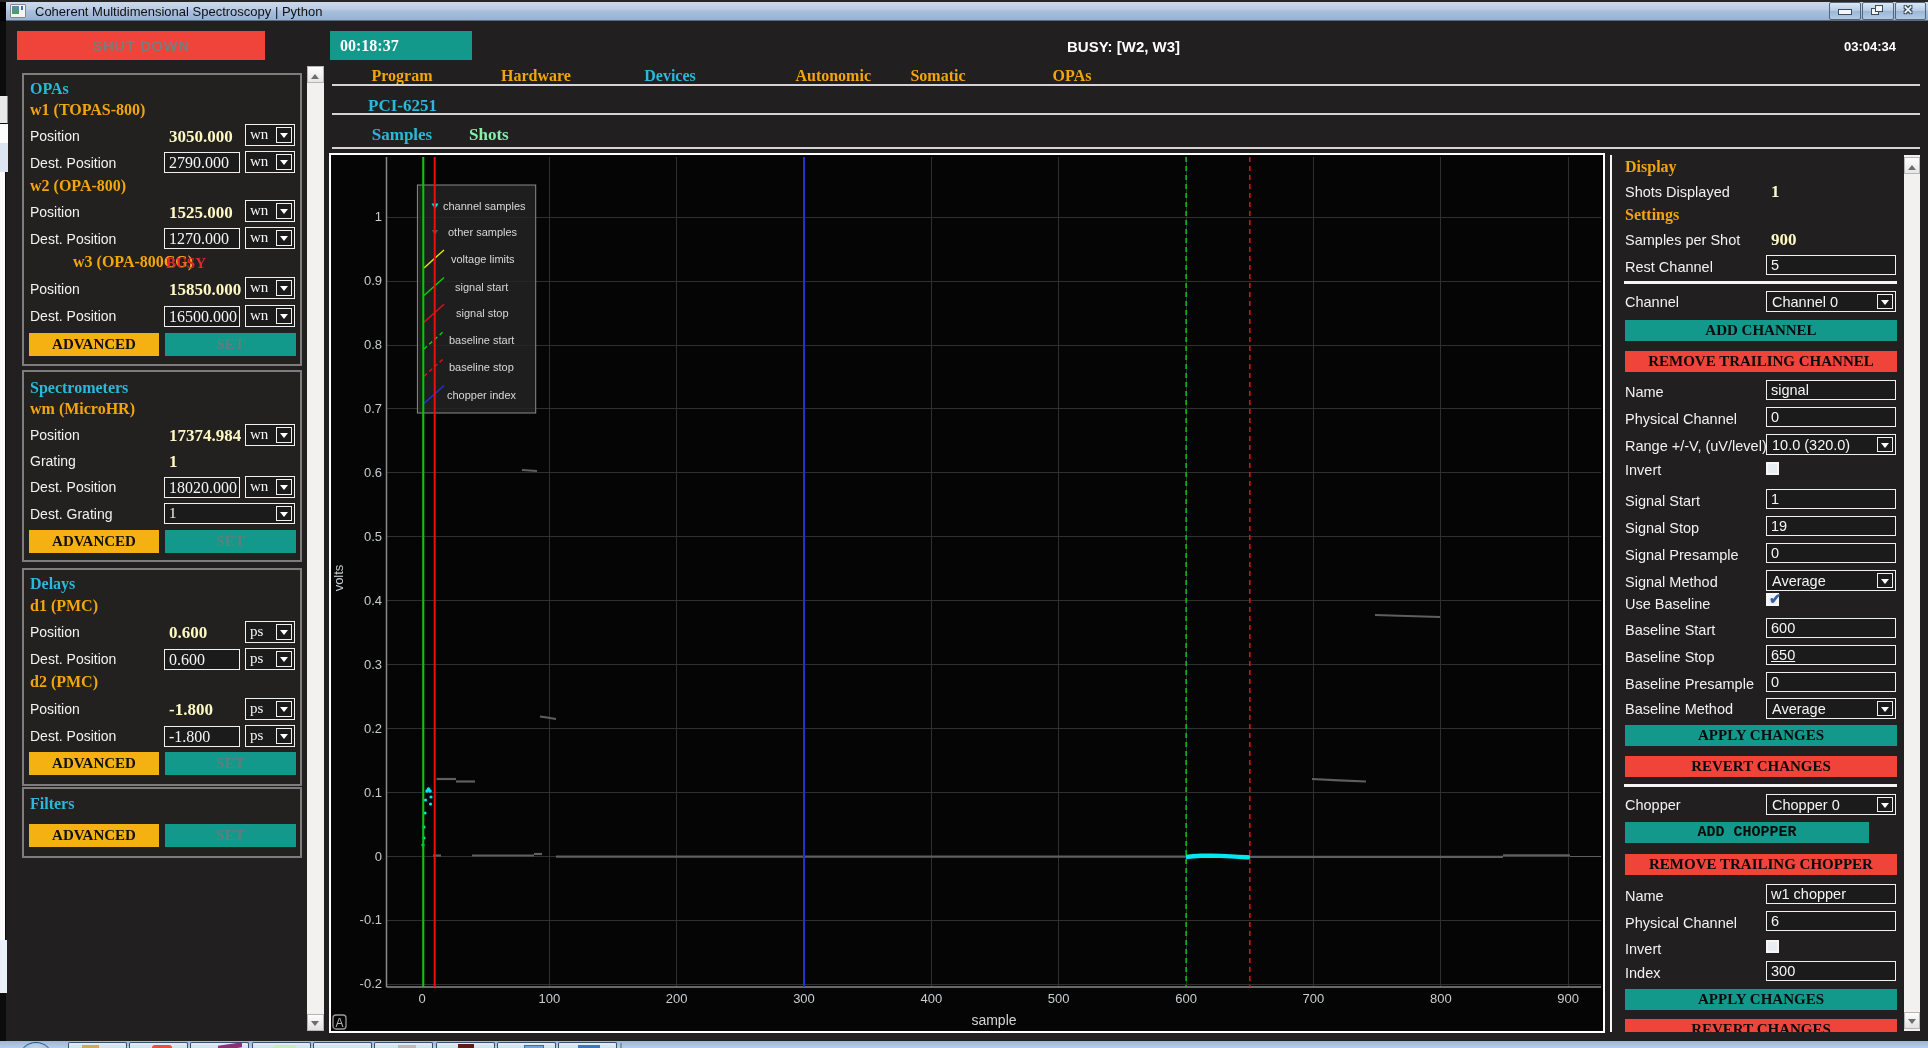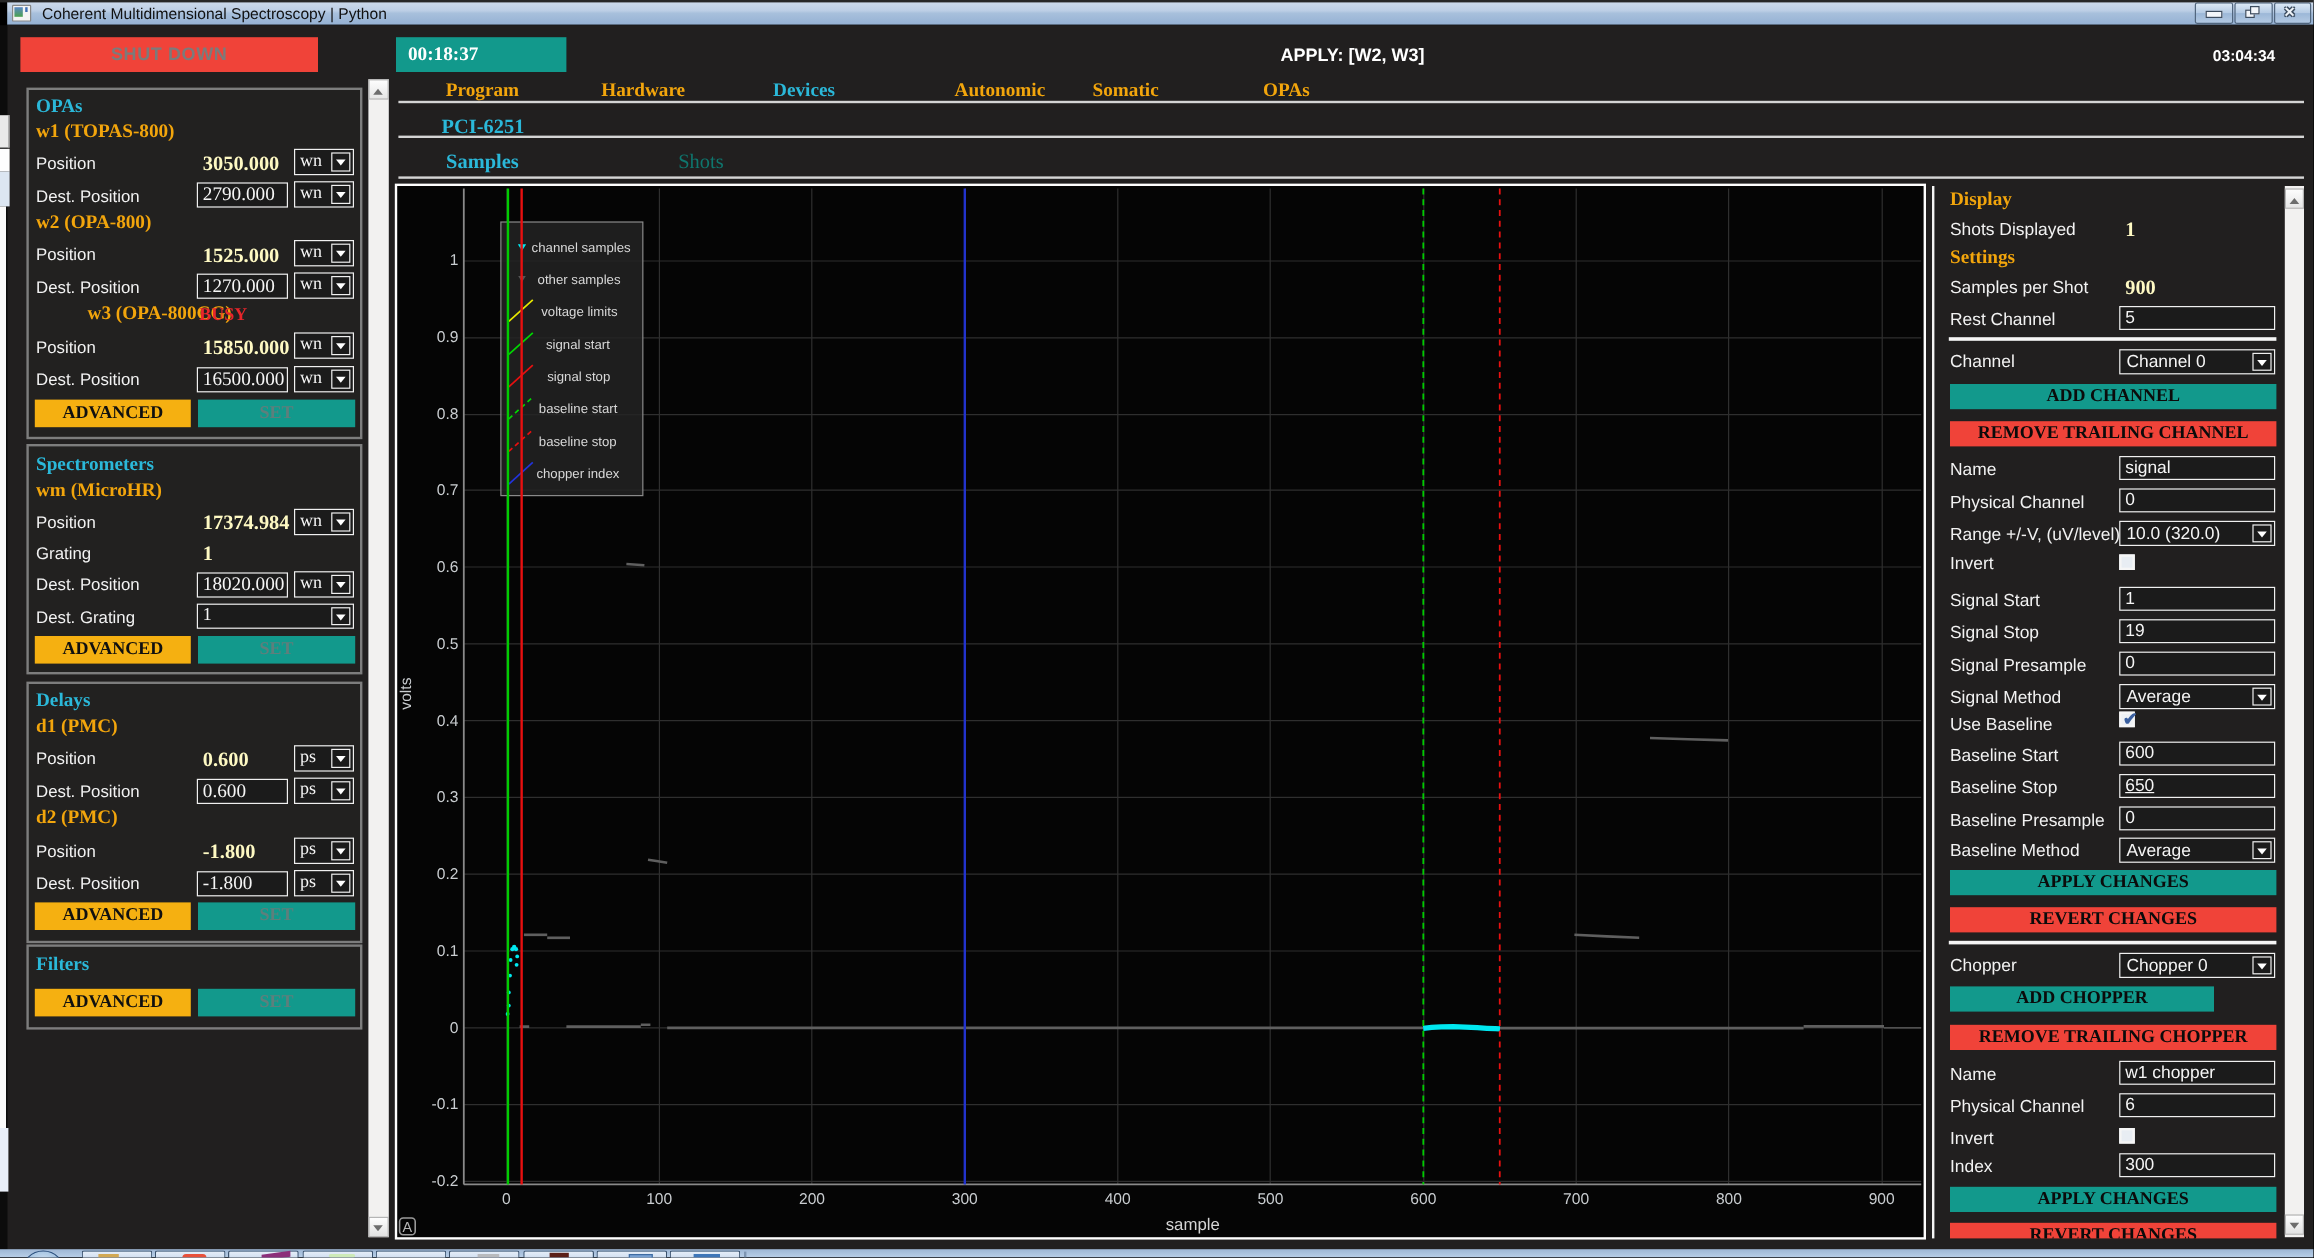--- a/index.html
+++ b/index.html
@@ -54,34 +54,34 @@
 <div class="abs" style="left:0;top:96px;width:7px;height:27px;background:#e9e9e9;border-right:1px solid #8a8a8a;"></div>
 <div class="abs" style="left:0;top:124px;width:8px;height:19px;background:#fdfdfe;"></div>
 <div class="abs" style="left:0;top:143px;width:8px;height:29px;background:#dce6f2;"></div>
 <div class="abs" style="left:0;top:172px;width:5px;height:768px;background:#fbfbfb;"></div>
 <div class="abs" style="left:0;top:940px;width:7px;height:53px;background:#e9eff9;"></div>
 
 <div class="abs" style="left:17px;top:31px;width:248px;height:29px;background:#f04339;
      font:bold 15px 'Liberation Sans',sans-serif;color:#7b7b7b;text-align:center;line-height:29px;letter-spacing:0.5px;">SHUT DOWN</div>
 <div class="abs" style="left:330px;top:31px;width:142px;height:29px;background:#12998c;
      font:bold 16px 'Liberation Serif',serif;color:#fff;line-height:29px;padding-left:10px;box-sizing:border-box;">00:18:37</div>
-<div class="abs" style="left:1067px;top:38px;font:bold 15px 'Liberation Sans',sans-serif;color:#fff;">APPLY: [W2, W3]</div>
+<div class="abs" style="left:1067px;top:38px;font:bold 15px 'Liberation Sans',sans-serif;color:#fff;">BUSY: [W2, W3]</div>
 <div class="abs" style="left:1844px;top:39px;width:47px;text-align:right;font:bold 13px 'Liberation Sans',sans-serif;color:#fff;">03:04:34</div>
 
 <div class="abs serif" style="left:335px;top:67px;width:134px;text-align:center;font-weight:bold;font-size:16px;color:#f2a50c;">Program</div>
 <div class="abs serif" style="left:469px;top:67px;width:134px;text-align:center;font-weight:bold;font-size:16px;color:#f2a50c;">Hardware</div>
 <div class="abs serif" style="left:603px;top:67px;width:134px;text-align:center;font-weight:bold;font-size:16px;color:#2bb8d9;">Devices</div>
 <div class="abs serif" style="left:737px;top:67px;width:134px;text-align:right;font-weight:bold;font-size:16px;color:#f2a50c;">Autonomic</div>
 <div class="abs serif" style="left:871px;top:67px;width:134px;text-align:center;font-weight:bold;font-size:16px;color:#f2a50c;">Somatic</div>
 <div class="abs serif" style="left:1005px;top:67px;width:134px;text-align:center;font-weight:bold;font-size:16px;color:#f2a50c;">OPAs</div>
 <div class="cline" style="left:332px;top:84px;width:1588px;"></div>
 <div class="abs serif" style="left:368px;top:96px;font-weight:bold;font-size:17px;color:#2bb8d9;">PCI-6251</div>
 <div class="cline" style="left:332px;top:113px;width:1588px;"></div>
 <div class="abs serif" style="left:335px;top:125px;width:134px;text-align:center;font-weight:bold;font-size:17px;color:#2bb8d9;">Samples</div>
-<div class="abs serif" style="left:469px;top:125px;width:134px;text-align:right;font-weight:normal;font-size:17px;color:#0f766e;">Shots</div>
+<div class="abs serif" style="left:469px;top:125px;width:134px;text-align:left;font-weight:bold;font-size:17px;color:#86efac;">Shots</div>
 <div class="cline" style="left:332px;top:147px;width:1588px;"></div>
 
 <div class="abs" style="left:329px;top:153px;width:1276px;height:880px;background:#050505;border:2px solid #fff;box-sizing:border-box;"></div>
 <svg class="abs" style="left:331px;top:155px;" width="1272" height="876" viewBox="0 0 1272 876">
 
   <g stroke="#2f2f2f" stroke-width="1">
     <line x1="91.5" y1="2" x2="91.5" y2="832"></line>
     <line x1="218.5" y1="2" x2="218.5" y2="832"></line>
     <line x1="345.5" y1="2" x2="345.5" y2="832"></line>
     <line x1="473.5" y1="2" x2="473.5" y2="832"></line>
@@ -362,21 +362,21 @@
     <span class="ar"></span>
   </div>
 <div class="btn tealb" style="left:1625px;top:725px;width:272px;height:21px;line-height:21px;">APPLY CHANGES</div>
 <div class="btn redb" style="left:1625px;top:756px;width:272px;height:21px;line-height:21px;">REVERT CHANGES</div>
 <div class="abs" style="left:1624px;top:784px;width:273px;height:3px;background:#f5f5f5;"></div>
 <div class="lbl" style="left:1625px;top:797px;font-size:14.5px;">Chopper</div>
 <div class="combo" style="left:1766px;top:794px;width:130px;height:21px;">
     <span class="cts">Chopper 0</span>
     <span class="ar"></span>
   </div>
-<div class="btn tealb" style="left:1625px;top:822px;width:220px;height:21px;line-height:21px;">ADD CHOPPER</div>
+<div class="btn tealb" style="left:1625px;top:822px;width:244px;height:21px;line-height:21px;font-family:Liberation Mono, monospace;">ADD CHOPPER</div>
 <div class="btn redb" style="left:1625px;top:854px;width:272px;height:21px;line-height:21px;">REMOVE TRAILING CHOPPER</div>
 <div class="lbl" style="left:1625px;top:888px;font-size:14.5px;">Name</div>
 <div class="inps" style="left:1766px;top:884px;width:130px;height:20px;">w1 chopper</div>
 <div class="lbl" style="left:1625px;top:915px;font-size:14.5px;">Physical Channel</div>
 <div class="inps" style="left:1766px;top:911px;width:130px;height:20px;">6</div>
 <div class="lbl" style="left:1625px;top:941px;font-size:14.5px;">Invert</div>
 <div class="abs" style="left:1766px;top:940px;width:9px;height:9px;background:#e8edf3;border:2px solid #f6f6f6;"></div>
 <div class="lbl" style="left:1625px;top:965px;font-size:14.5px;">Index</div>
 <div class="inps" style="left:1766px;top:961px;width:130px;height:20px;">300</div>
 <div class="btn tealb" style="left:1625px;top:989px;width:272px;height:21px;line-height:21px;">APPLY CHANGES</div>

